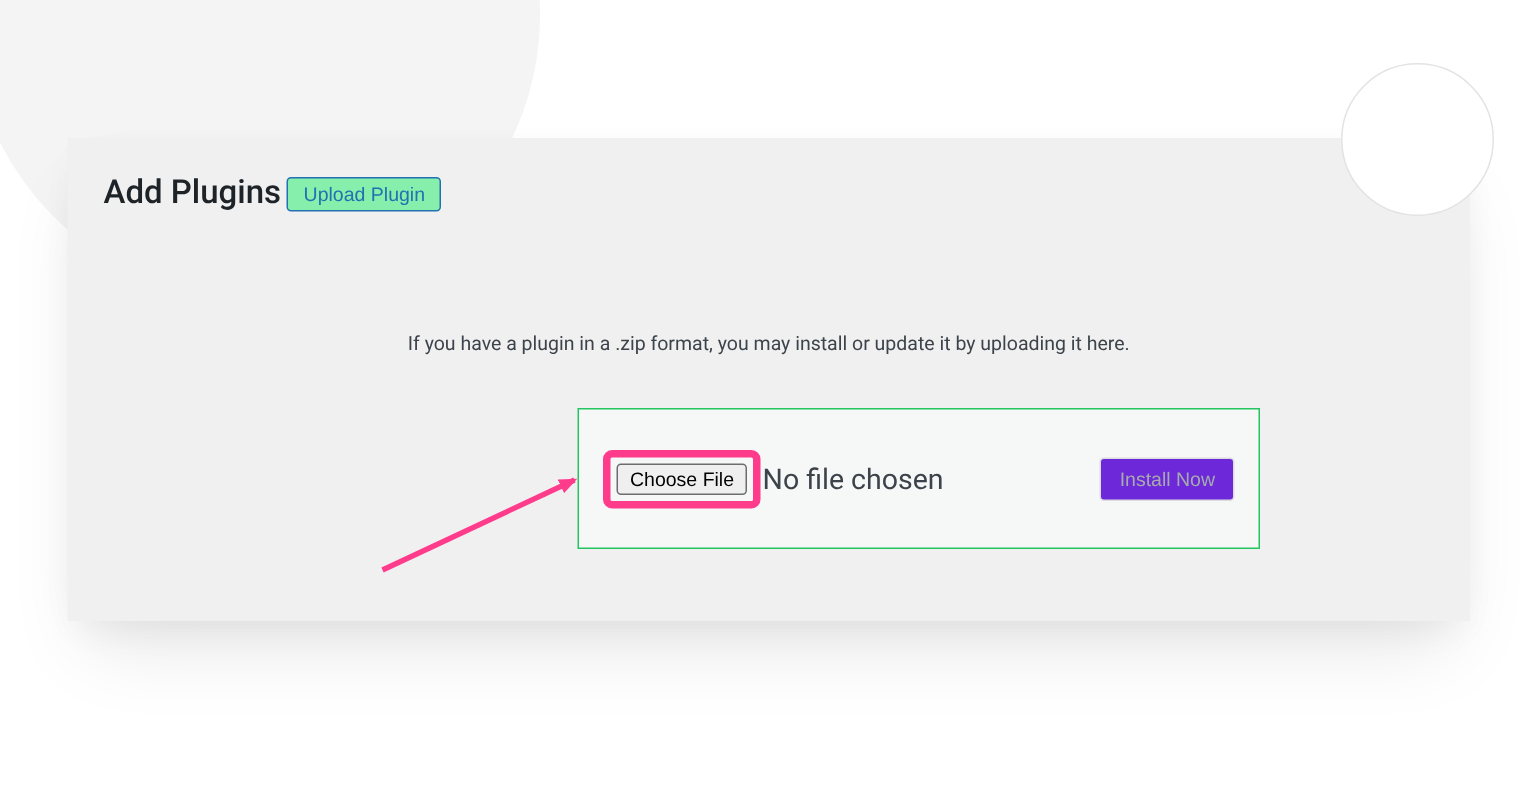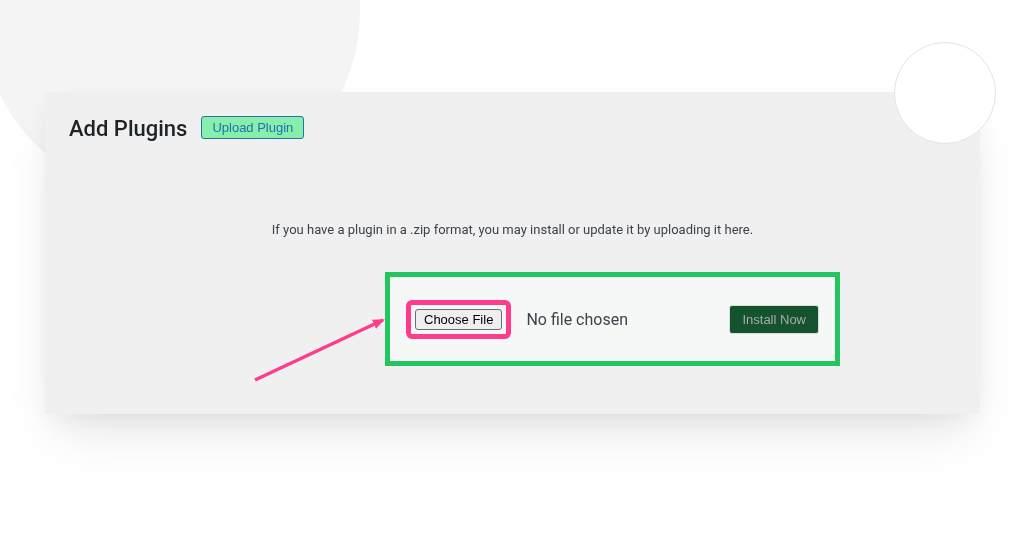--- a/index.html
+++ b/index.html
@@ -40,22 +40,22 @@
       height: 322px;
       background: #f0f0f1;
       box-shadow: 0 28px 50px -12px rgba(0,0,0,0.10), 0 10px 24px -6px rgba(0,0,0,0.06);
       z-index: 2;
     }
     .header-row {
       position: absolute;
       top: 24px;
       left: 24px;
       display: flex;
-      align-items: flex-start;
-      gap: 14px;
+      align-items: flex-end;
+      gap: 4px;
     }
     .page-title {
       font-size: 22px;
       font-weight: 500;
       color: #1d2327;
     }
     .upload-btn {
       padding: 3px 10px;
       font-size: 13px;
       color: #2271b1;
@@ -73,21 +73,21 @@
       text-align: center;
       font-size: 13px;
       color: #3c434a;
     }
     .upload-box {
       position: absolute;
       top: 180px;
       left: 340px;
       width: 455px;
       height: 94px;
-      border: 5px solid #22c55e;
+      border: 1px solid #22c55e;
       background: #f6f7f7;
       display: flex;
       align-items: center;
       padding: 0 16px;
     }
     .file-group {
       display: flex;
       align-items: center;
     }
     .choose-highlight {
@@ -99,30 +99,30 @@
     .choose-btn {
       font-size: 13px;
       padding: 2px 8px;
       background: #efefef;
       border: 1px solid #6d6d6d;
       border-radius: 3px;
       cursor: pointer;
       color: #000;
     }
     .no-file {
-      font-size: 16px;
+      font-size: 19px;
       color: #3c434a;
-      margin-left: 15px;
+      margin-left: 1px;
     }
     .install-btn {
       margin-left: auto;
       font-size: 13px;
       color: #a7aaad;
       border: 1px solid #dcdcde;
-      background: #14532d;
+      background: #6d28d9;
       padding: 6px 12px;
       border-radius: 3px;
       cursor: default;
     }
     .arrow {
       position: absolute;
       top: 210px;
       left: 200px;
       z-index: 5;
       pointer-events: none;

